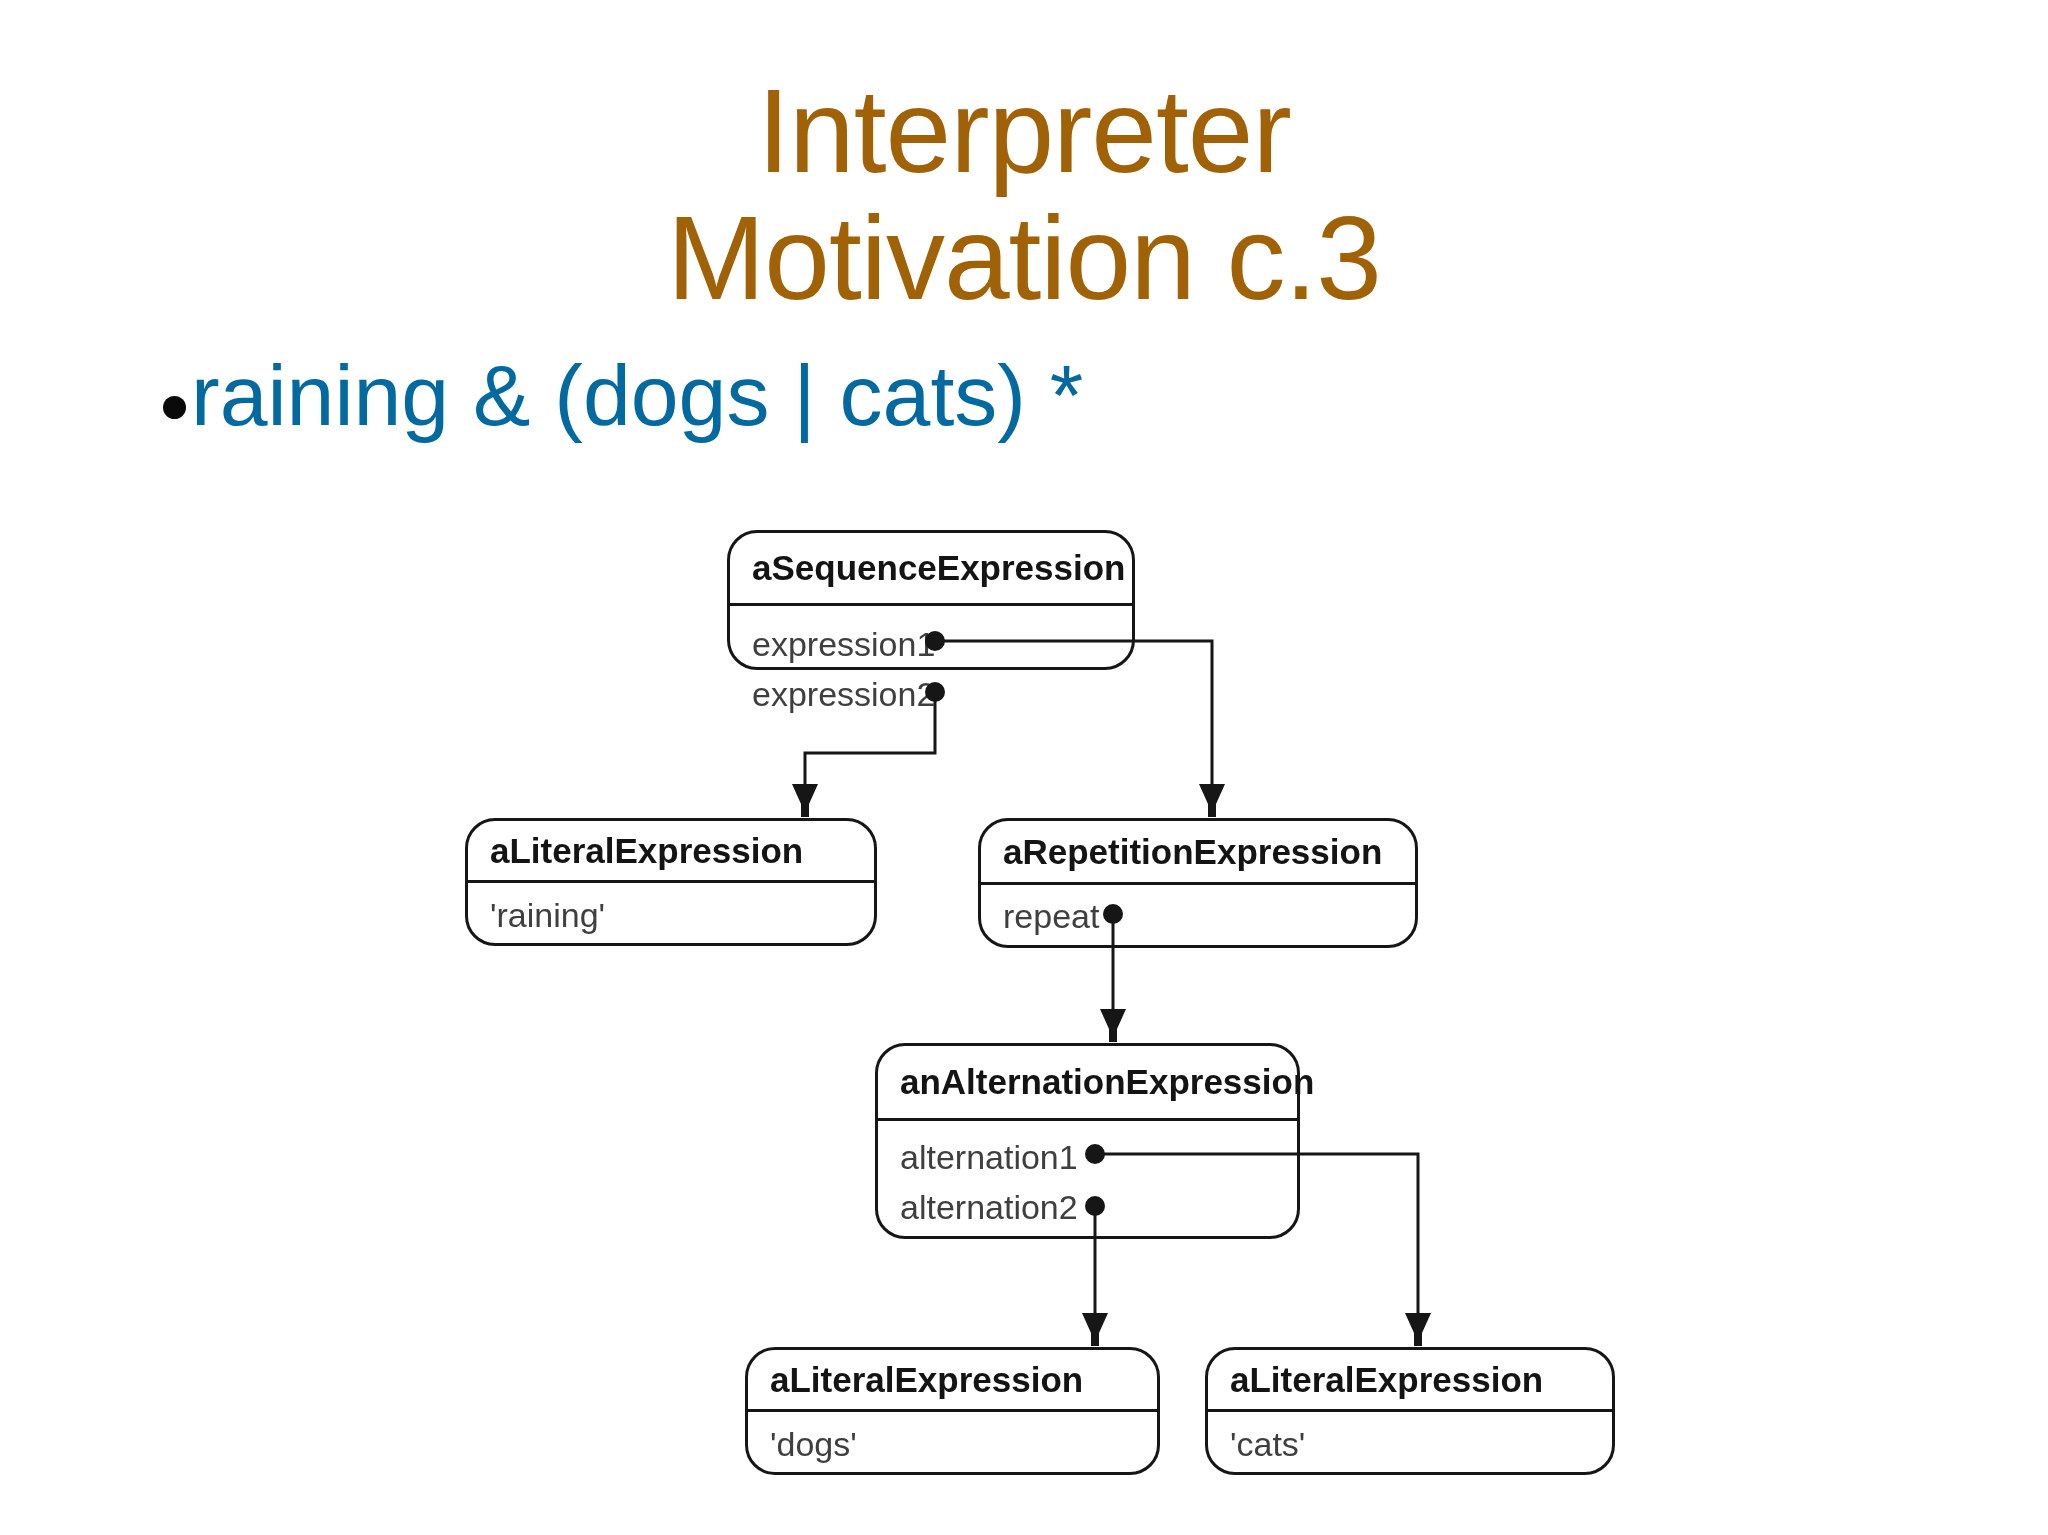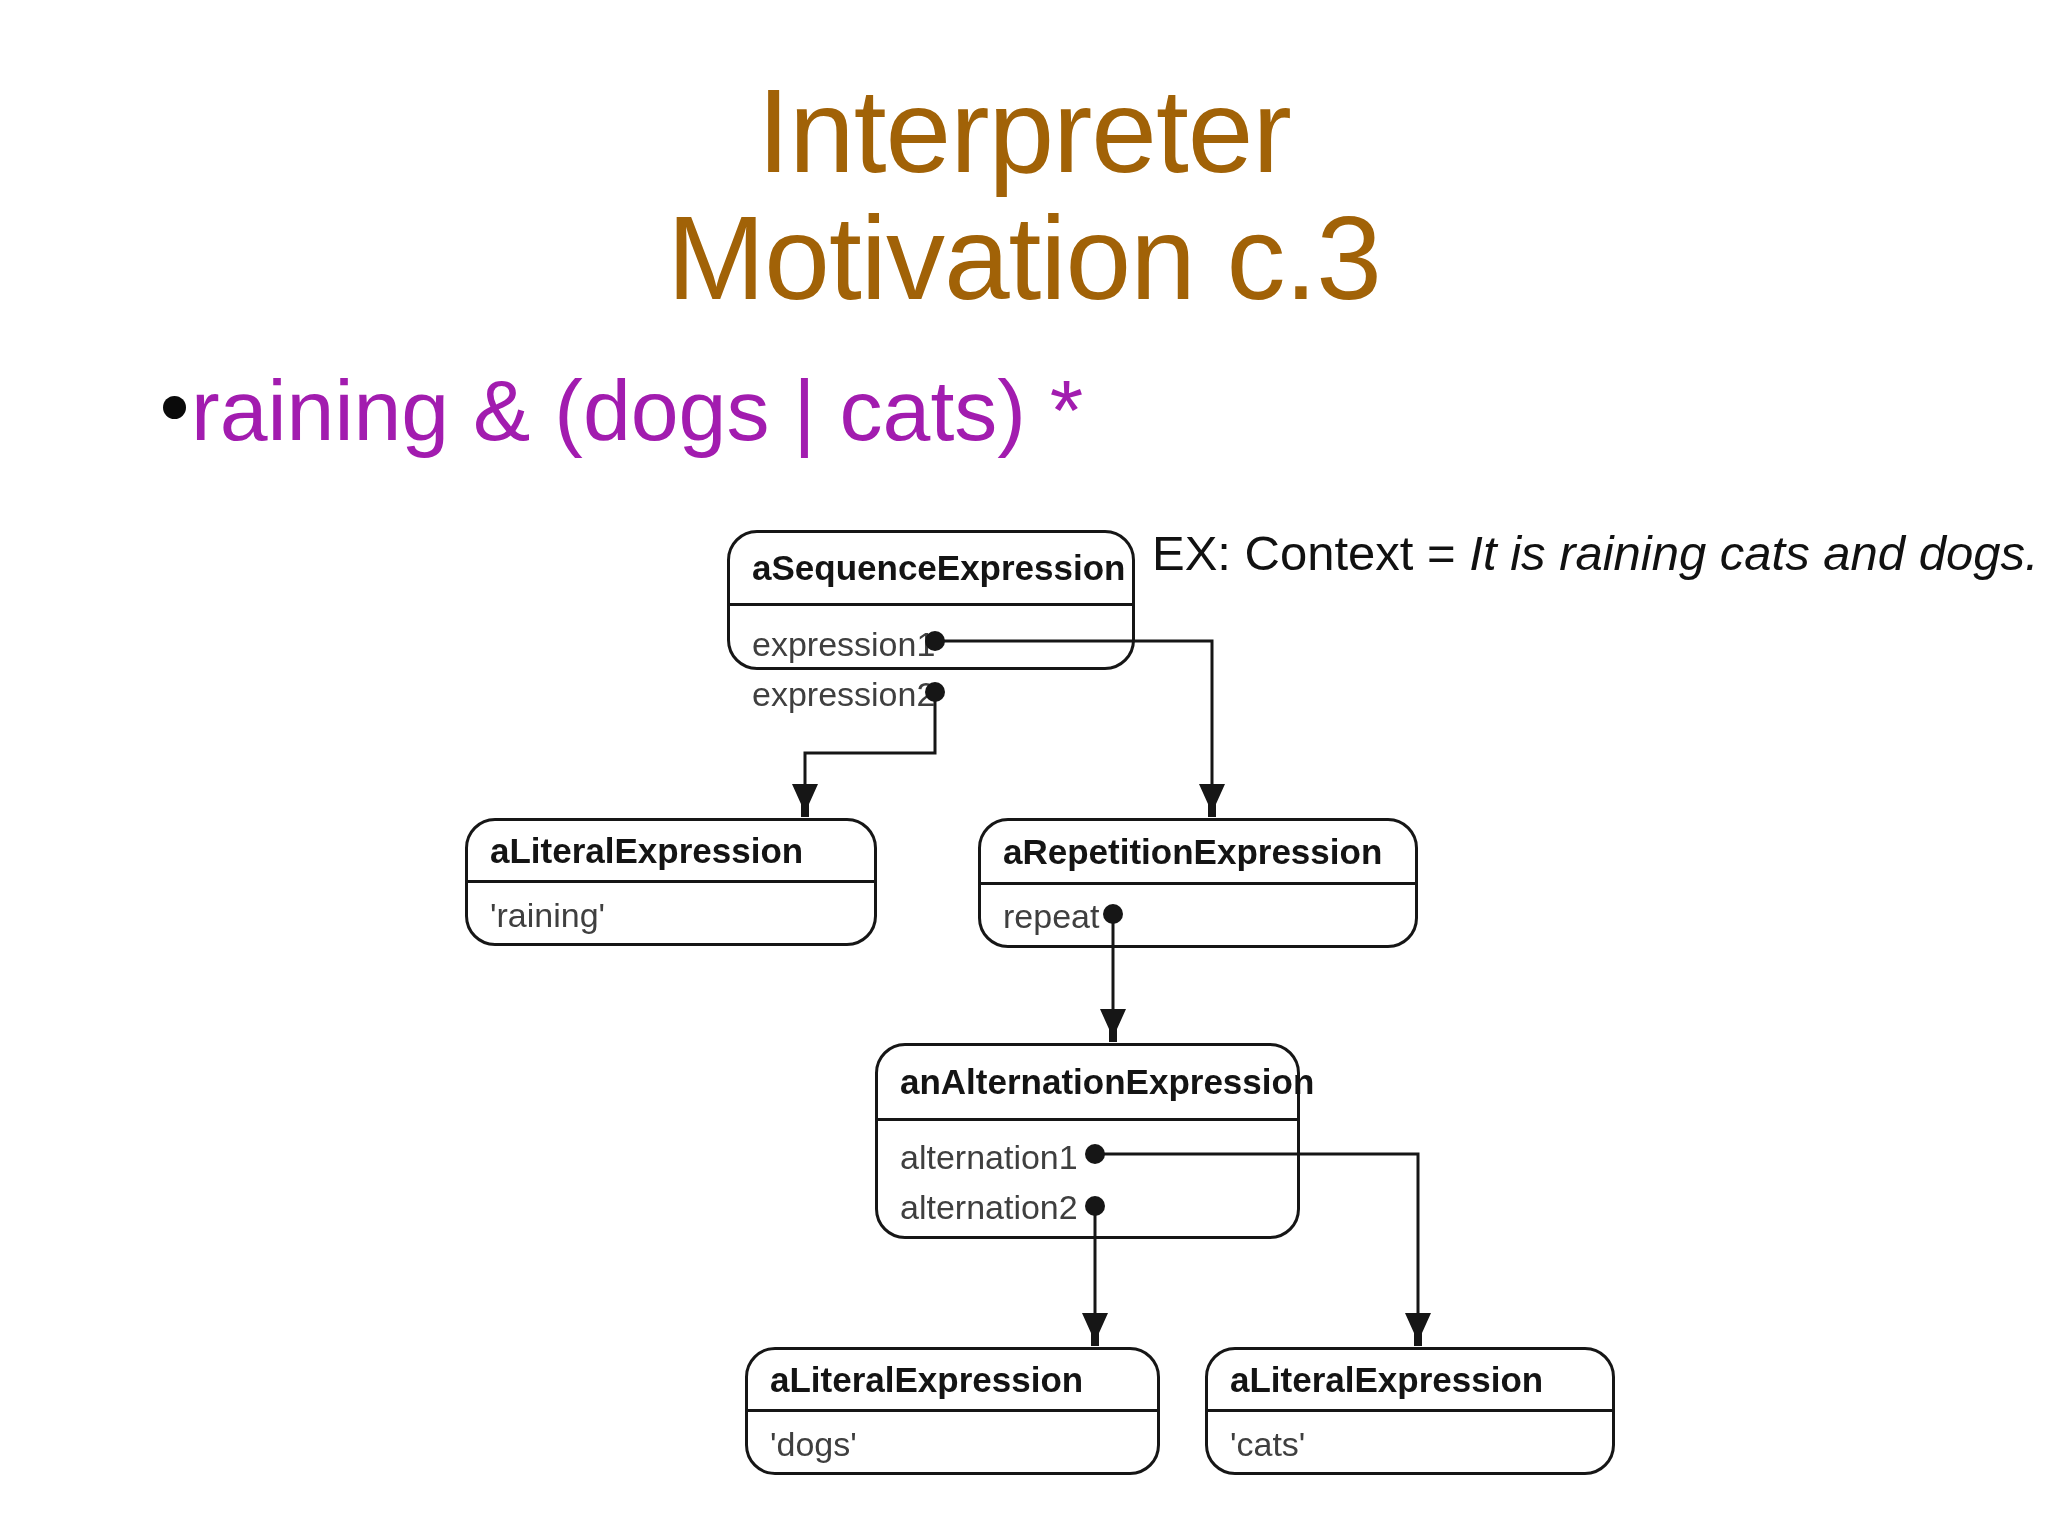--- a/index.html
+++ b/index.html
@@ -25,25 +25,25 @@
   
   .bullet-dot{
     position:absolute;
     left:163px;top:396px;
     width:23px;height:23px;
     border-radius:50%;
     background:#0a0a0a;
   }
   .bullet-text{
     position:absolute;
-    left:191px;top:357px;
+    left:191px;top:342px;
     font-size:86px;
     line-height:106px;
     white-space:nowrap;
-    color:#a21caf;
+    color:#0369a1;
   }
   
   .diagram{position:absolute;inset:0;}
   .ex-note{
     position:absolute;
     left:1152px;top:524px;
     font-size:49px;
     line-height:1.2;
     white-space:nowrap;
     color:#111;
@@ -88,21 +88,20 @@
   <div class="slide-title">
     <div>Interpreter</div>
     <div>Motivation c.3</div>
   </div>
 
   <span class="bullet-dot"></span>
   <div class="bullet-text">raining &amp; (dogs | cats) *</div>
 
   <div class="diagram">
 
-    <div class="ex-note"><span>EX: Context = </span><span class="it">It is raining cats and dogs.</span></div>
 
     <div class="node" style="left:727px;top:530px;width:408px;height:140px">
       <div class="node-title" style="height:73px">aSequenceExpression</div>
       <div class="node-body" style="padding-top:13px">
         <div class="node-field">expression1</div>
         <div class="node-field">expression2</div>
       </div>
     </div>
 
     <div class="node" style="left:465px;top:818px;width:412px;height:128px">

